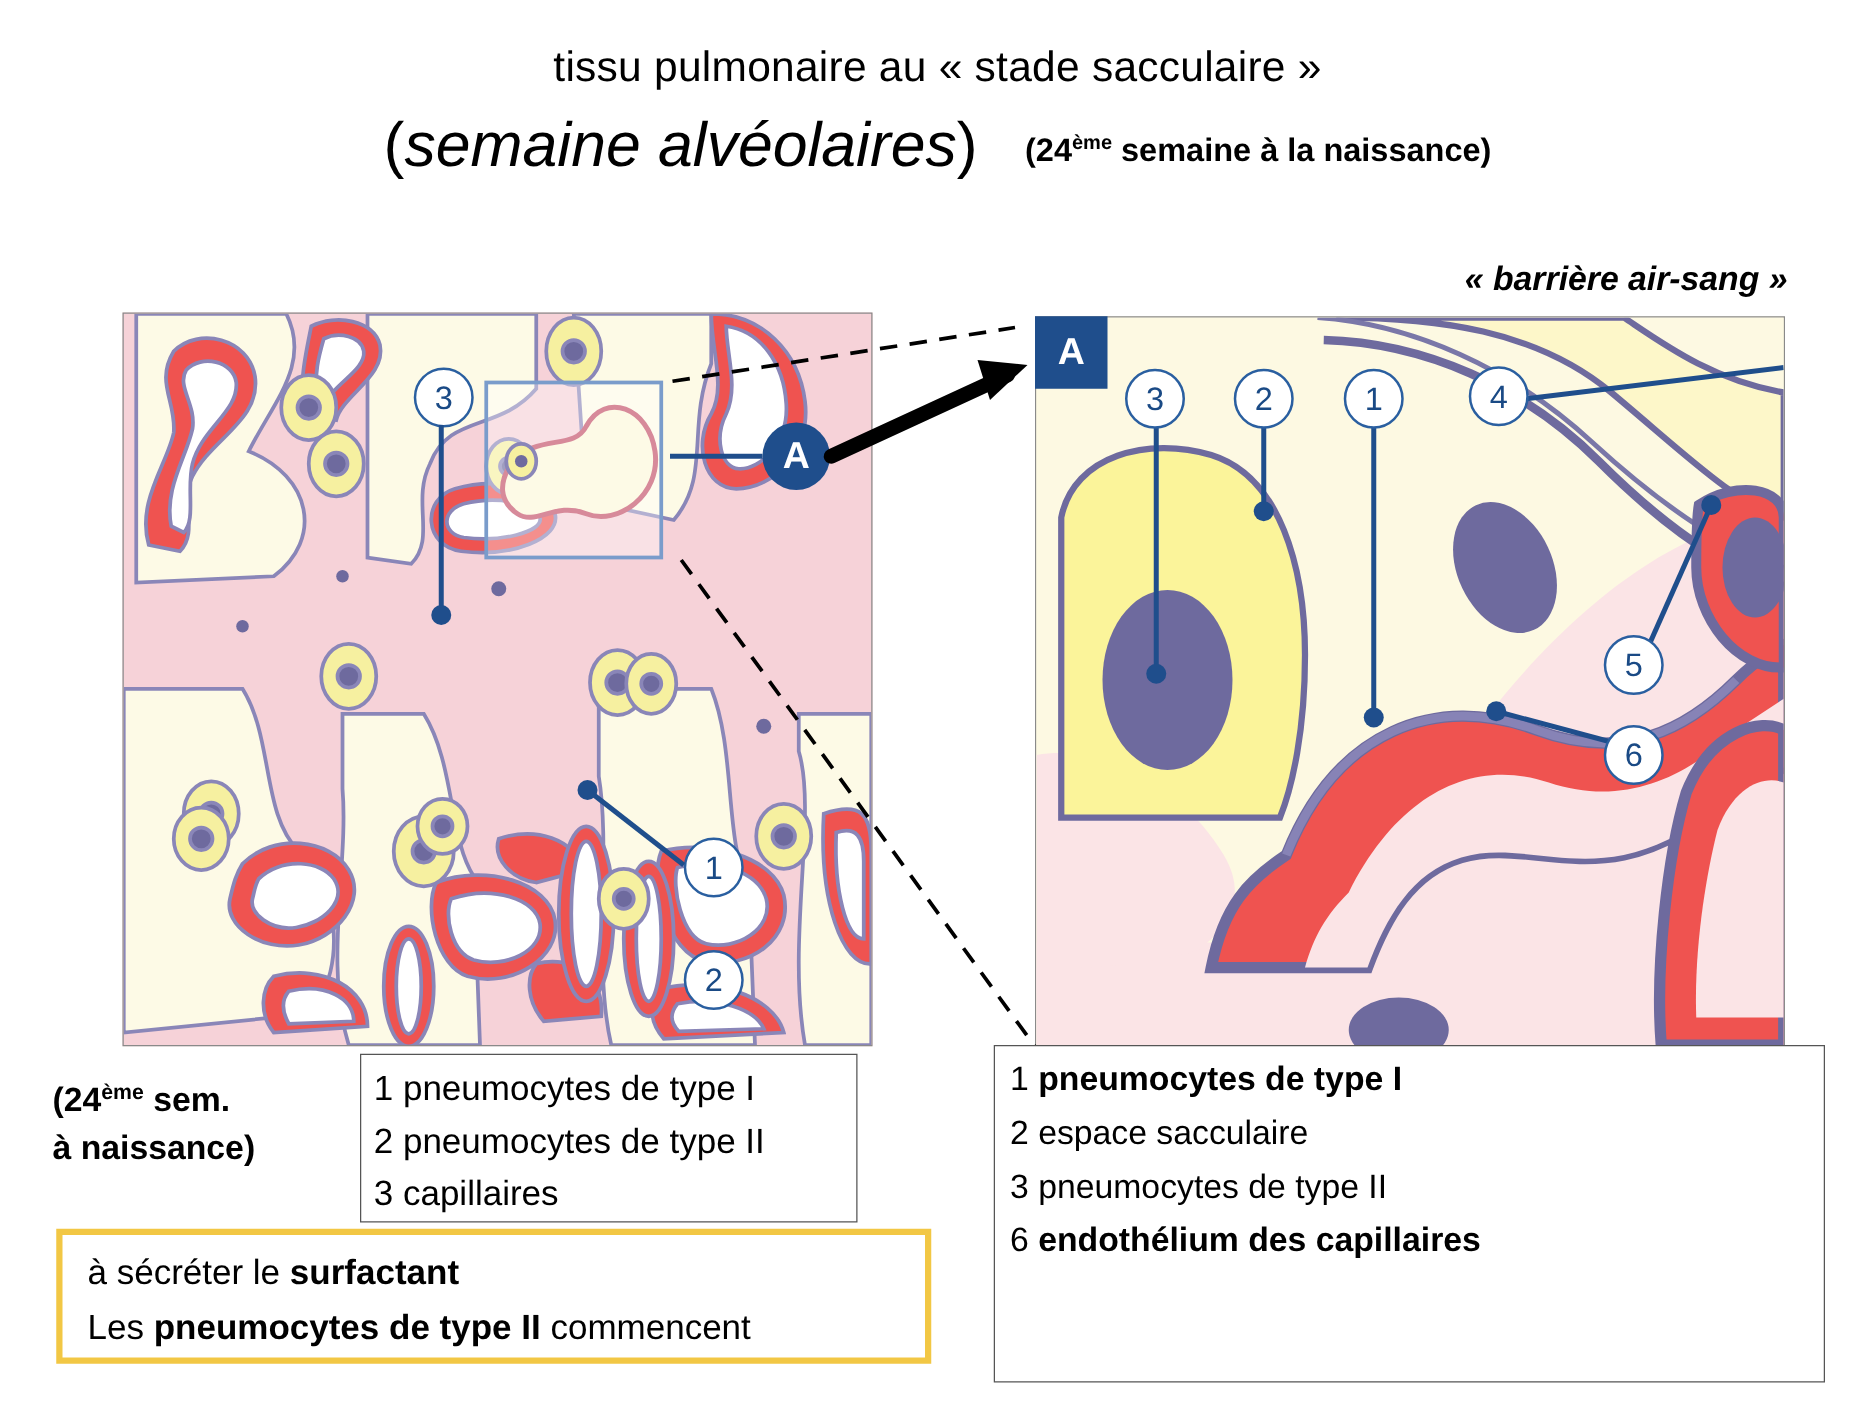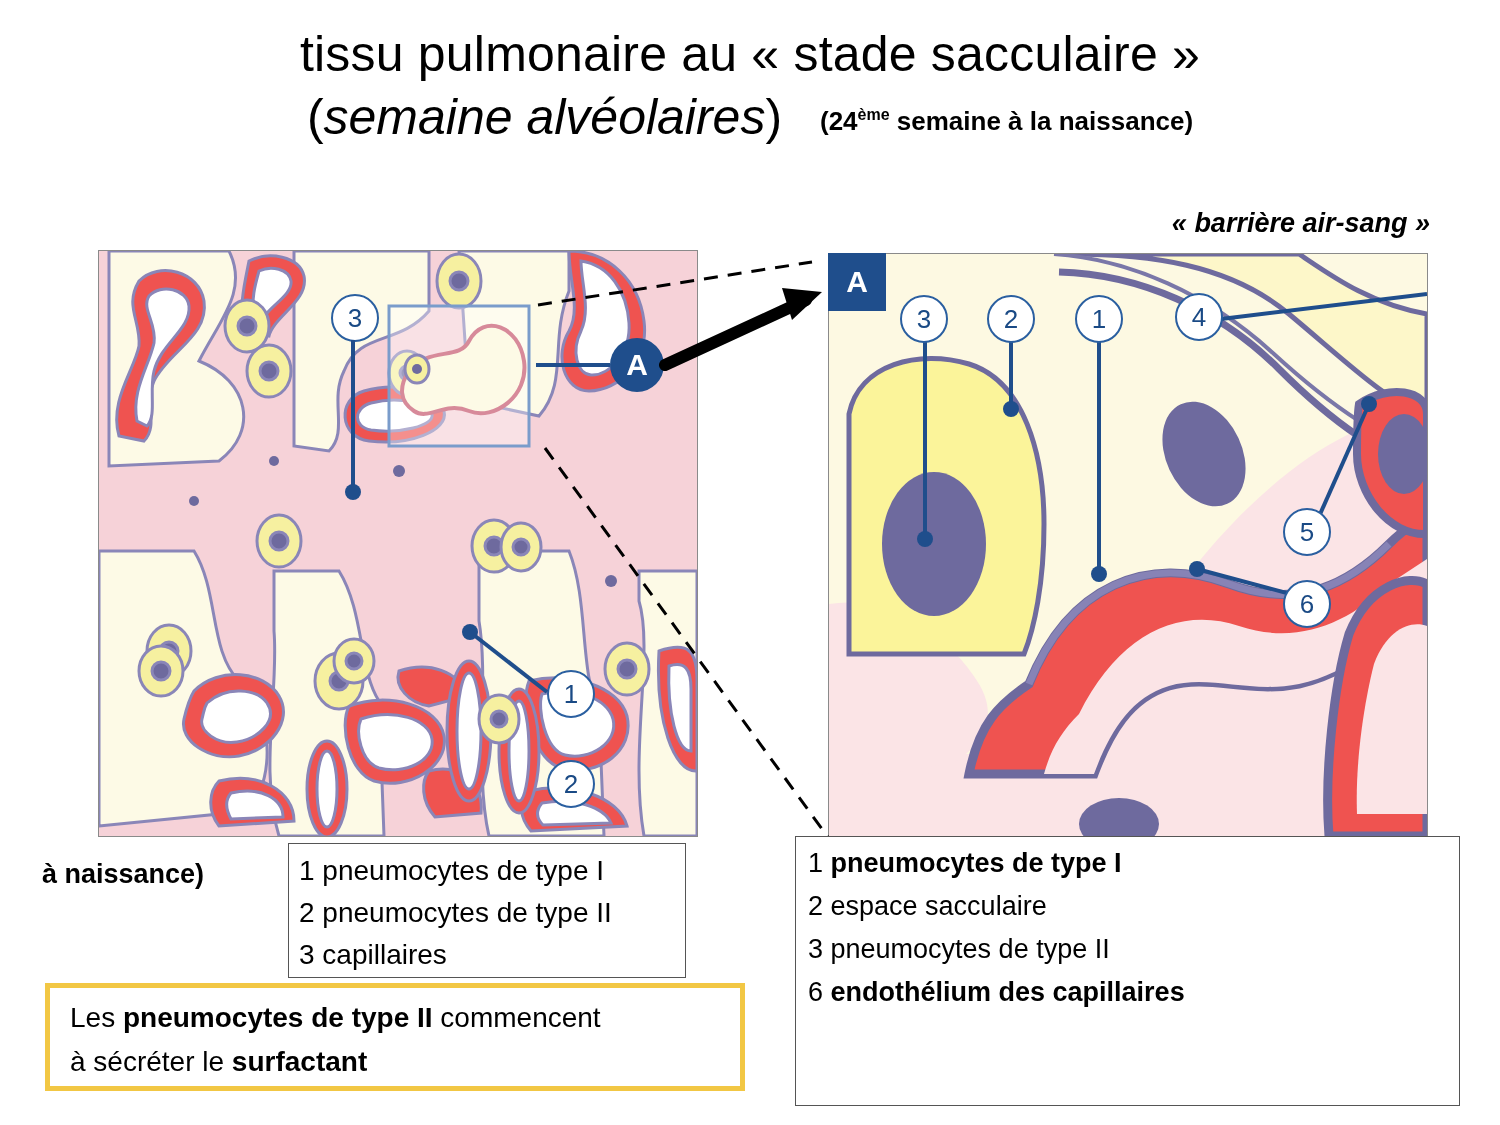--- a/index.html
+++ b/index.html
@@ -18,21 +18,21 @@
 
   
   #title-block {
     position: absolute;
     left: 0;
     top: 24px;
     width: 1500px;
     text-align: center;
   }
   #title-line1 {
-    font-size: 50px;
+    font-size: 34px;
     line-height: 60px;
     font-weight: 400;
     letter-spacing: 0.2px;
   }
   #title-line2 {
     font-size: 50px;
     line-height: 62px;
     font-weight: 400;
     white-space: nowrap;
   }
@@ -412,32 +412,33 @@
     <path d="M545 448 L830 840"></path>
   </g>
 
   <g>
     <line x1="665" y1="365" x2="806" y2="300" stroke="#000000" stroke-width="12" stroke-linecap="round"></line>
     <polygon points="822,292 782,288 792,320" fill="#000000"></polygon>
   </g>
 </svg>
 
 <div id="legend-left-week">
+  <div><span>(24</span><sup>ème</sup><span> sem.</span></div>
   <div>à naissance)</div>
 </div>
 
 <div id="legend-left-box">
   <div class="line">1 pneumocytes de type I</div>
   <div class="line">2 pneumocytes de type II</div>
   <div class="line">3 capillaires</div>
 </div>
 
 <div id="note-box">
+  <div class="line"><span>à sécréter le </span><b>surfactant</b></div>
   <div class="line"><span>Les </span><b>pneumocytes de type II</b><span> commencent</span></div>
-  <div class="line"><span>à sécréter le </span><b>surfactant</b></div>
 </div>
 
 <div id="legend-right-box">
   <div class="line"><span>1 </span><b>pneumocytes de type I</b><span></span></div>
   <div class="line"><span>2 </span><b></b><span>espace sacculaire</span></div>
   <div class="line"><span>3 </span><b></b><span>pneumocytes de type II</span></div>
   <div class="line"><span>6 </span><b>endothélium des capillaires</b><span></span></div>
 </div>
 
 </body></html>

